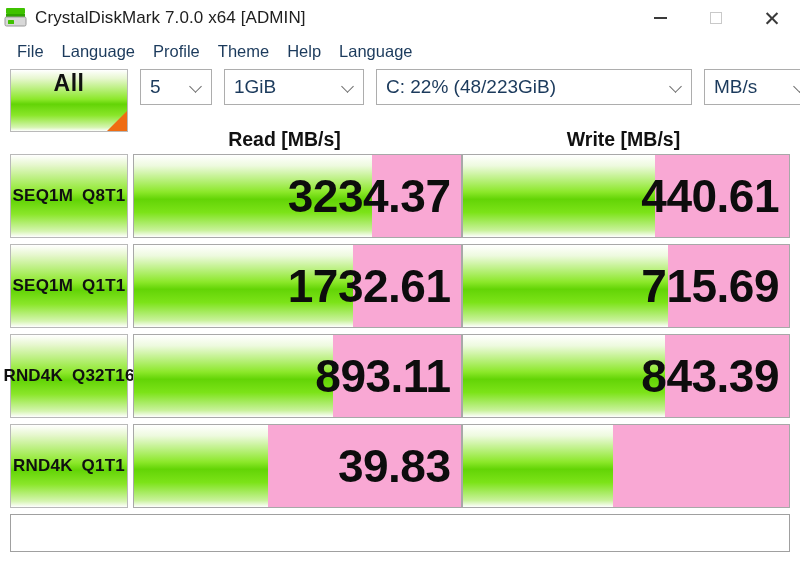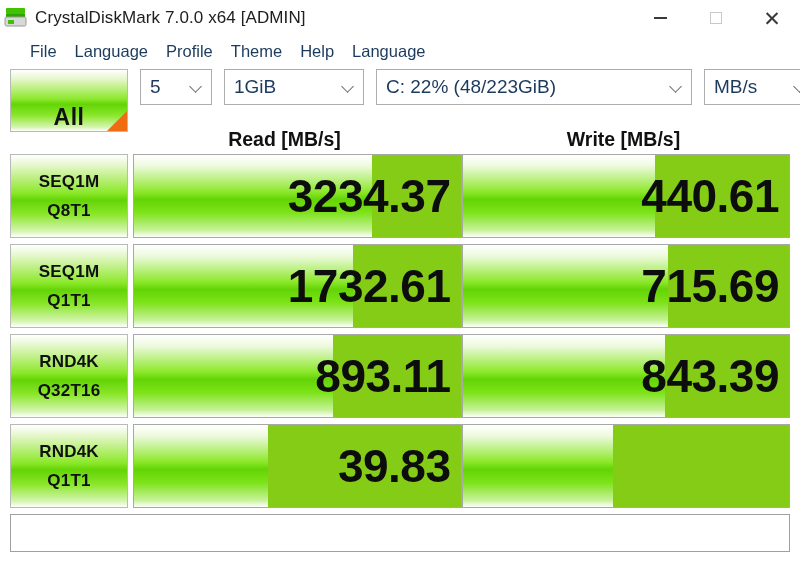--- a/index.html
+++ b/index.html
@@ -74,21 +74,21 @@
     font-weight: 300;
     line-height: 1;
     color: #3a3a3a;
   }
 
   
   .menubar {
     height: 30px;
     display: flex;
     align-items: center;
-    padding-left: 21px;
+    padding-left: 8px;
     background: #ffffff;
   }
   .menu-item {
     font-size: 16.5px;
     color: #1b3a5c;
     padding: 0 9px;
     white-space: nowrap;
   }
 
   
@@ -108,21 +108,21 @@
     overflow: hidden;
     background: linear-gradient(to bottom,
                 #ffffff 0%,
                 #e7f7cf 14%,
                 #8ce82a 48%,
                 #63d406 56%,
                 #8ae629 74%,
                 #d6f5b2 94%,
                 #ffffff 100%);
     display: flex;
-    align-items: flex-end;
+    align-items: flex-start;
     justify-content: center;
     flex: none;
   }
   .all-button .label {
     font-size: 23px;
     font-weight: bold;
     color: #111111;
     letter-spacing: 0.5px;
     position: relative;
     z-index: 2;
@@ -216,39 +216,38 @@
     box-sizing: border-box;
     background: linear-gradient(to bottom,
                 #ffffff 0%,
                 #e7f7cf 12%,
                 #8ce82a 46%,
                 #63d406 55%,
                 #8ae629 72%,
                 #d6f5b2 93%,
                 #ffffff 100%);
     display: flex;
-    flex-direction: column;
     align-items: center;
     justify-content: center;
     gap: 9px;
   }
   .test-label .line1,
   .test-label .line2 {
     font-size: 17px;
     font-weight: bold;
     color: #101010;
     letter-spacing: 0.2px;
   }
 
   .cell {
     flex: 1;
     position: relative;
     border: 1px solid #a8a8a8;
     box-sizing: border-box;
-    background: #84cc16;
+    background: #f9a8d4;
     overflow: hidden;
     display: flex;
     align-items: center;
     justify-content: flex-end;
   }
   .cell.read { margin-left: 5px; }
   .cell.write { }
   .cell .fill {
     position: absolute;
     left: 0;

